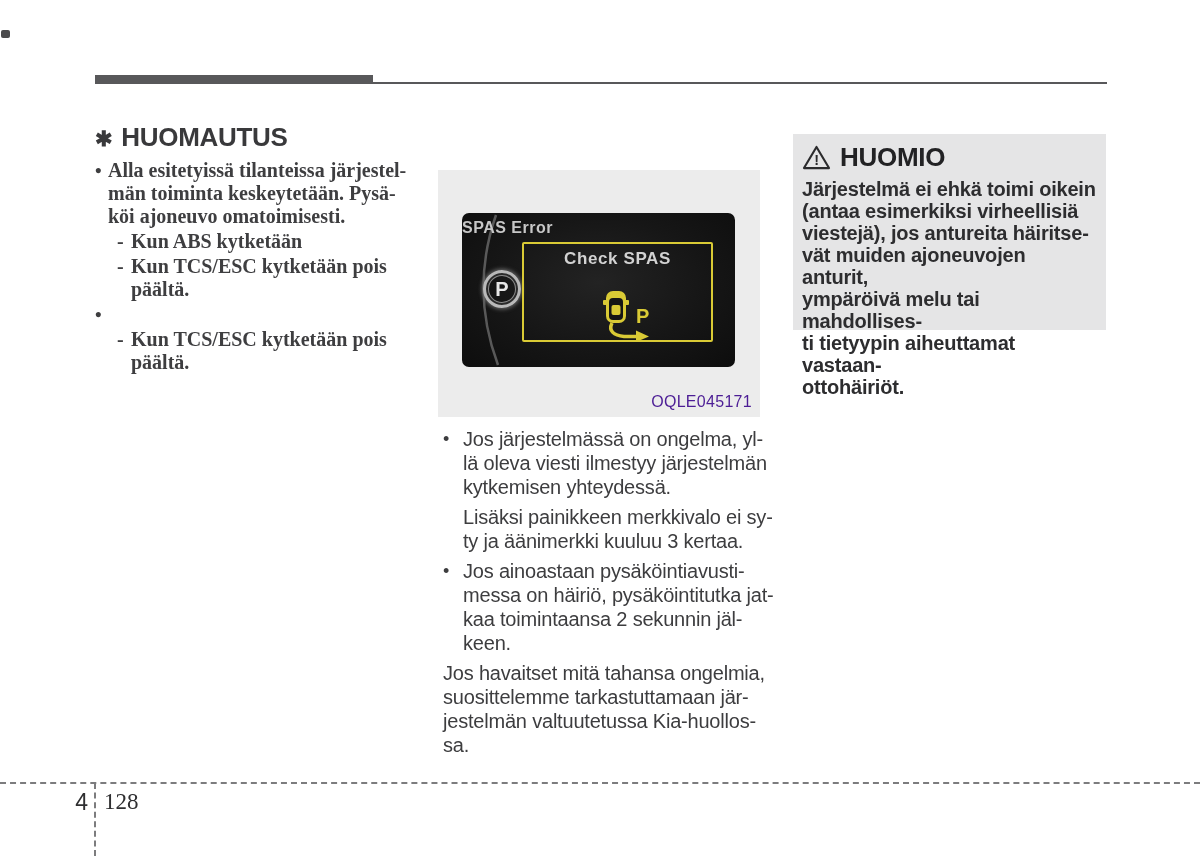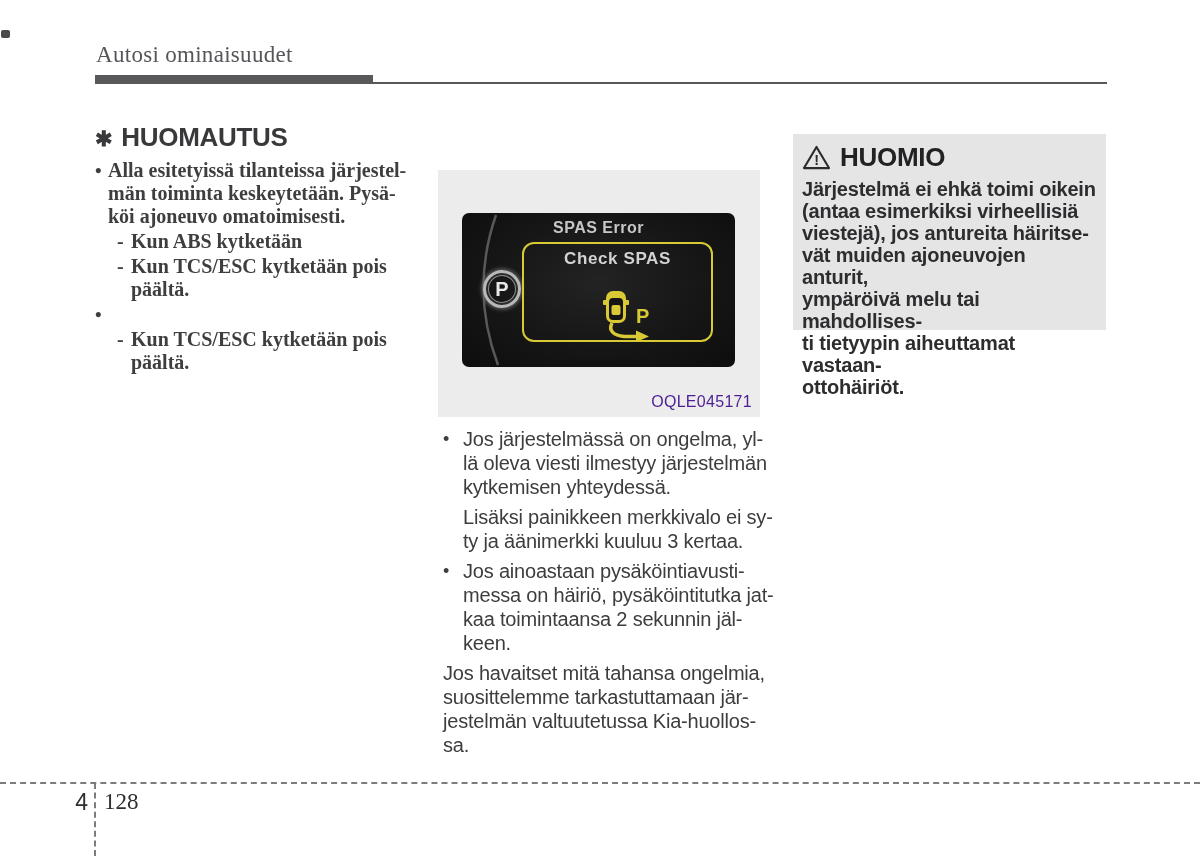--- a/index.html
+++ b/index.html
@@ -36,28 +36,28 @@
   .n-sub{display:flex;margin-left:22px;margin-bottom:2px;}
   .n-dash{width:14px;flex:0 0 14px;}
 
   
   .main-heading{position:absolute;left:440px;top:126px;font-size:23px;font-weight:bold;
                 color:#161616;letter-spacing:-.3px;}
   .figure{position:absolute;left:438px;top:170px;width:322px;height:247px;background:var(--figure-gray);}
   .screen{position:absolute;left:24px;top:43px;width:273px;height:154px;border-radius:7px;
           background:radial-gradient(ellipse at 50% 45%, #232323 0%, #161616 55%, #0d0d0d 100%);}
   .arc-svg{position:absolute;left:0;top:0;}
-  .status{position:absolute;left:0;right:0;top:6px;text-align:center;color:#c7c7c7;
+  .status{position:absolute;left:0;right:0;top:6px;text-align:left;color:#c7c7c7;
           font-size:16px;font-weight:bold;letter-spacing:.5px;}
   .p-ring{position:absolute;left:21px;top:57px;width:32px;height:32px;border-radius:50%;
           border:3px solid #b9b9b9;box-shadow:0 0 4px 1px #6f6f6f, inset 0 0 0 2px #2a2a2a, inset 0 0 0 3px #8a8a8a;
           display:flex;align-items:center;justify-content:center;}
   .p-ring span{color:#e8e8e8;font-size:20px;font-weight:bold;line-height:1;}
   .msgbox{position:absolute;left:60px;top:29px;width:191px;height:100px;border:2px solid var(--accent-yellow);
-          border-radius:12px;box-sizing:border-box;}
+          border-radius:2px;box-sizing:border-box;}
   .check{position:absolute;left:0;right:0;top:5px;text-align:center;color:#d2d2d2;
          font-size:17px;font-weight:bold;letter-spacing:.6px;}
   .car-icon{position:absolute;left:79px;top:46px;}
   .gear-p{position:absolute;left:112px;top:61px;color:var(--accent-yellow);font-size:20px;font-weight:bold;}
   .arrow-icon{position:absolute;left:82px;top:78px;}
   .fig-caption{position:absolute;right:8px;bottom:6px;font-size:16px;color:#4c1d95;letter-spacing:.3px;}
 
   .main-text{position:absolute;left:443px;top:427px;width:340px;font-size:20px;line-height:24px;
              color:var(--text-dark);letter-spacing:-.2px;}
   .mt-bullet{display:flex;margin-bottom:6px;}
@@ -79,21 +79,20 @@
   .chapter-no{position:absolute;left:70px;top:789px;width:18px;text-align:right;font-size:23px;color:#2f2f31;}
   .page-no{position:absolute;left:104px;top:789px;font-size:23px;color:#2f2f31;font-family:Liberation Serif, serif;}
 </style>
 </head>
 <body>
 
 <div class="page">
 
   <div class="smudge"></div>
 
-  <div class="page-title">Autosi ominaisuudet</div>
   <div class="title-bar"></div>
   <div class="title-rule"></div>
 
   <section class="notice">
     <div class="notice-heading">
       <span class="asterisk">✱</span>
       <span>HUOMAUTUS</span>
     </div>
     <div class="n-item">
       <span class="n-marker">•</span>

